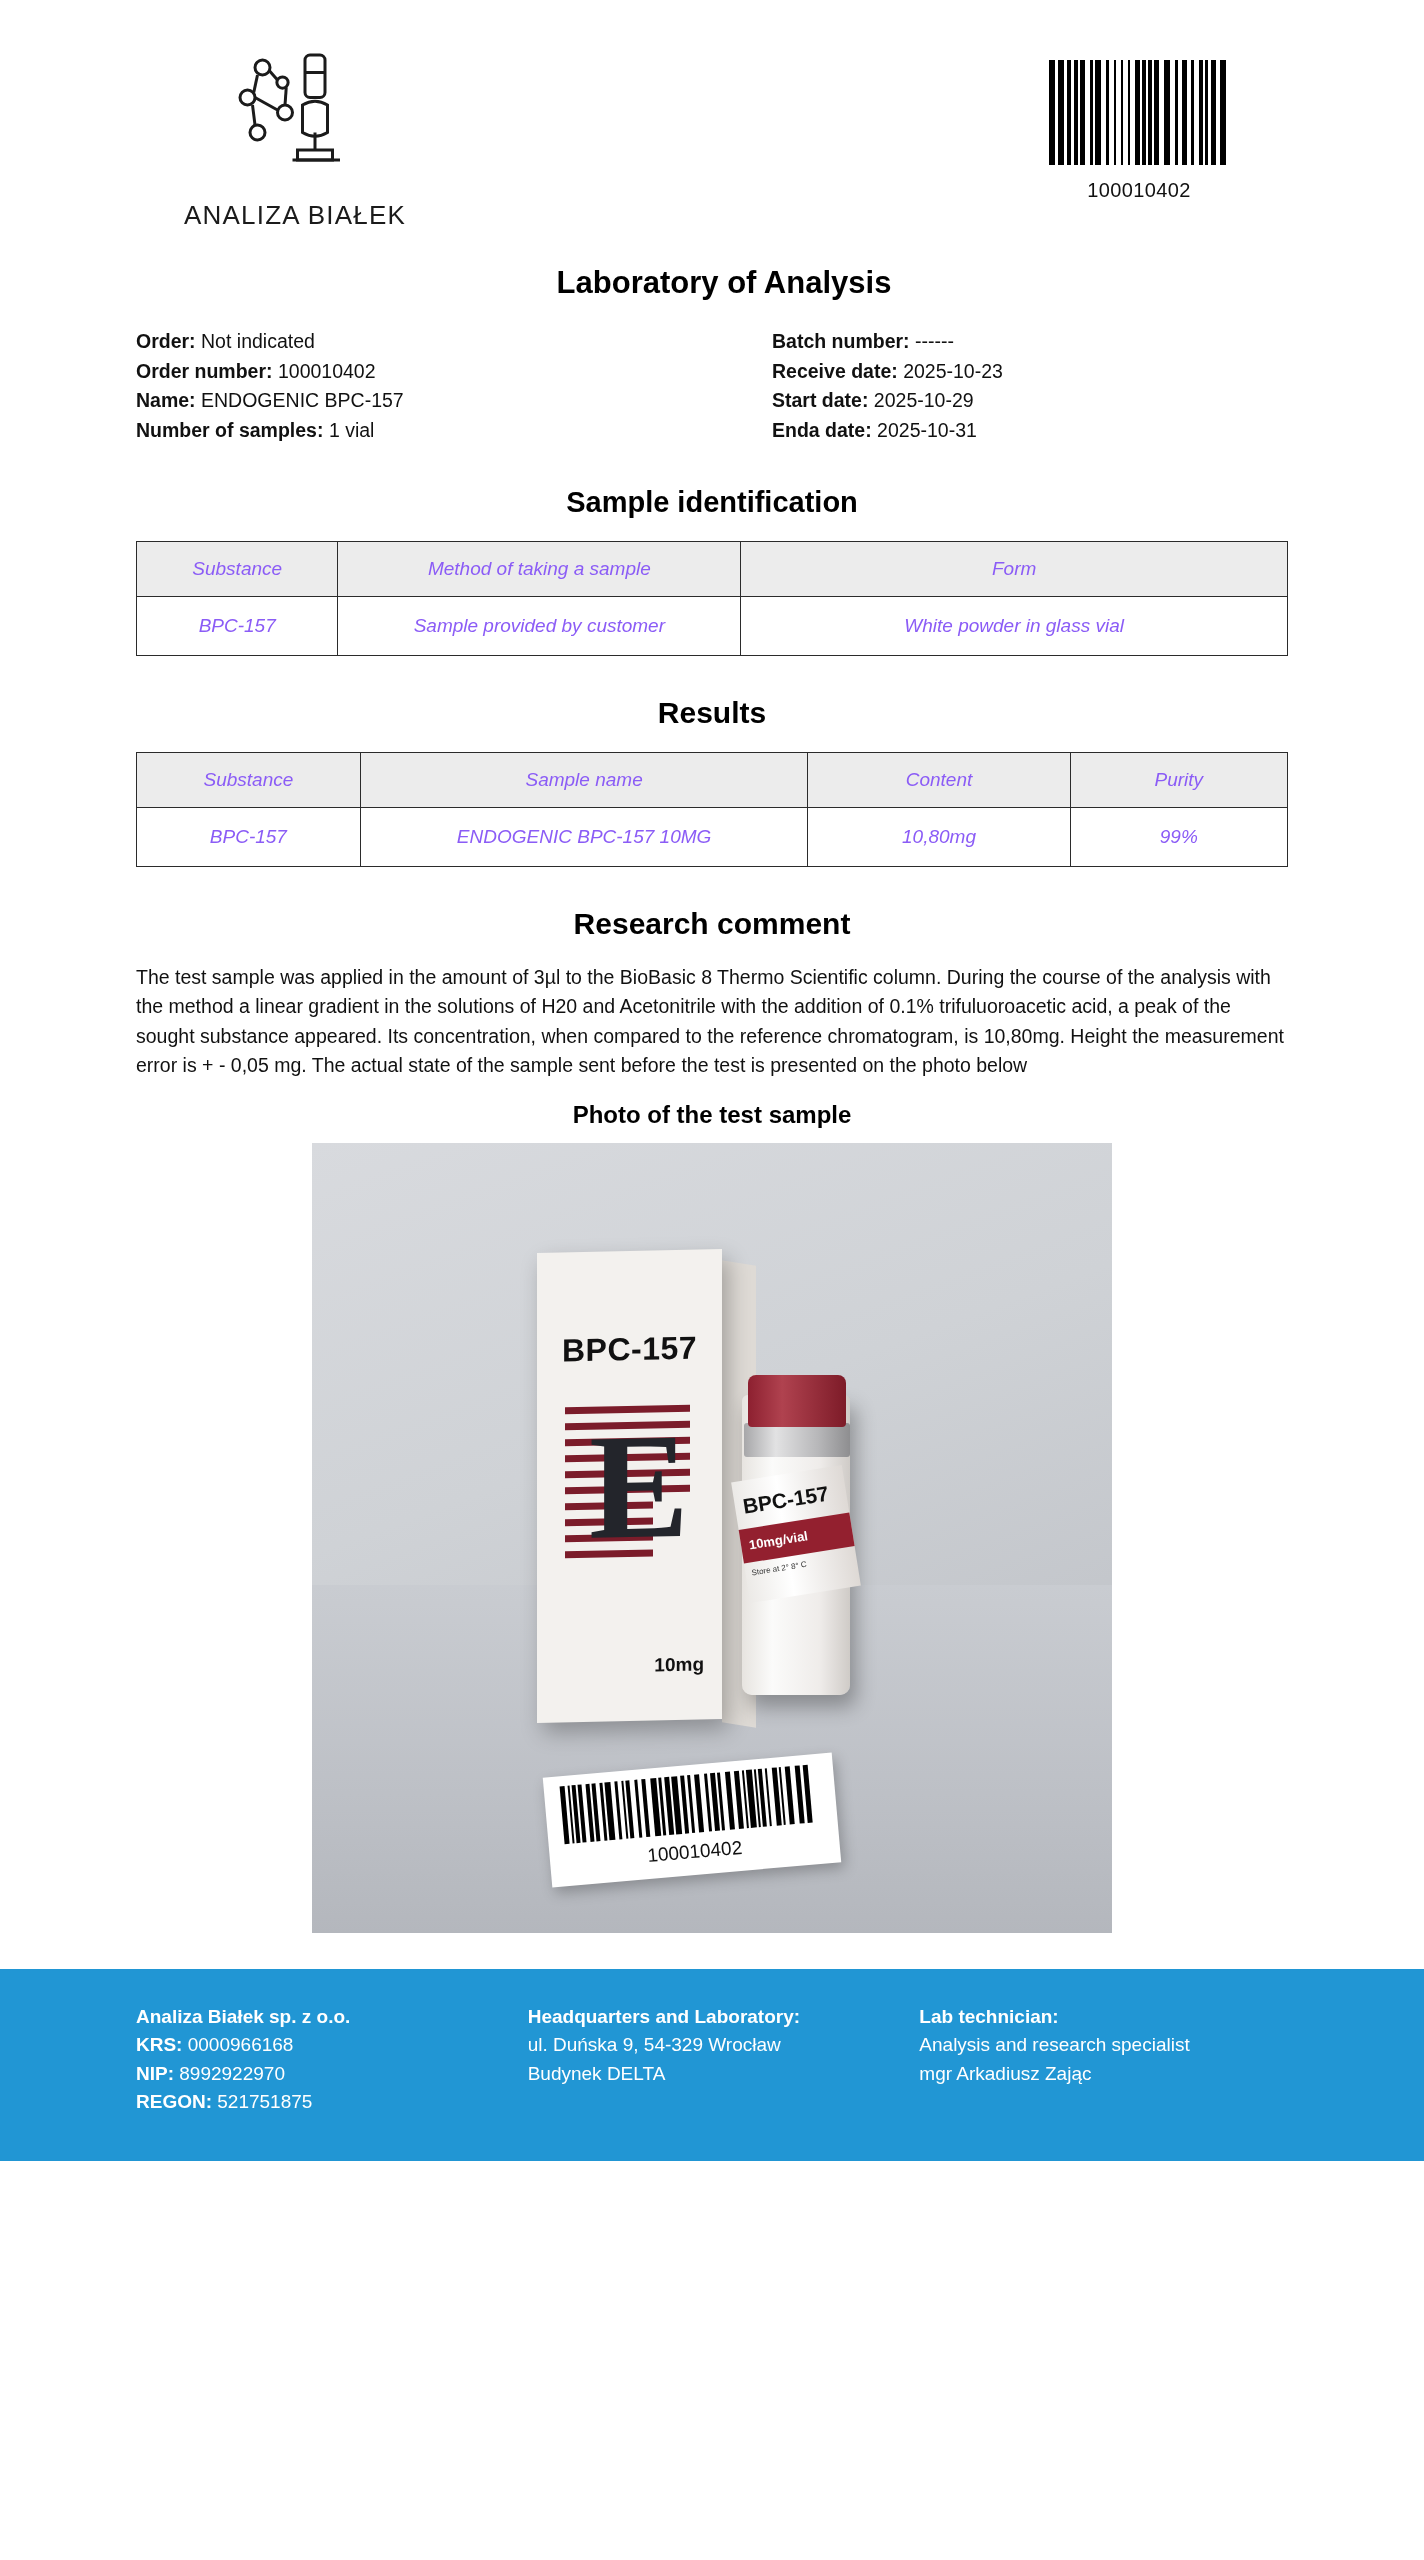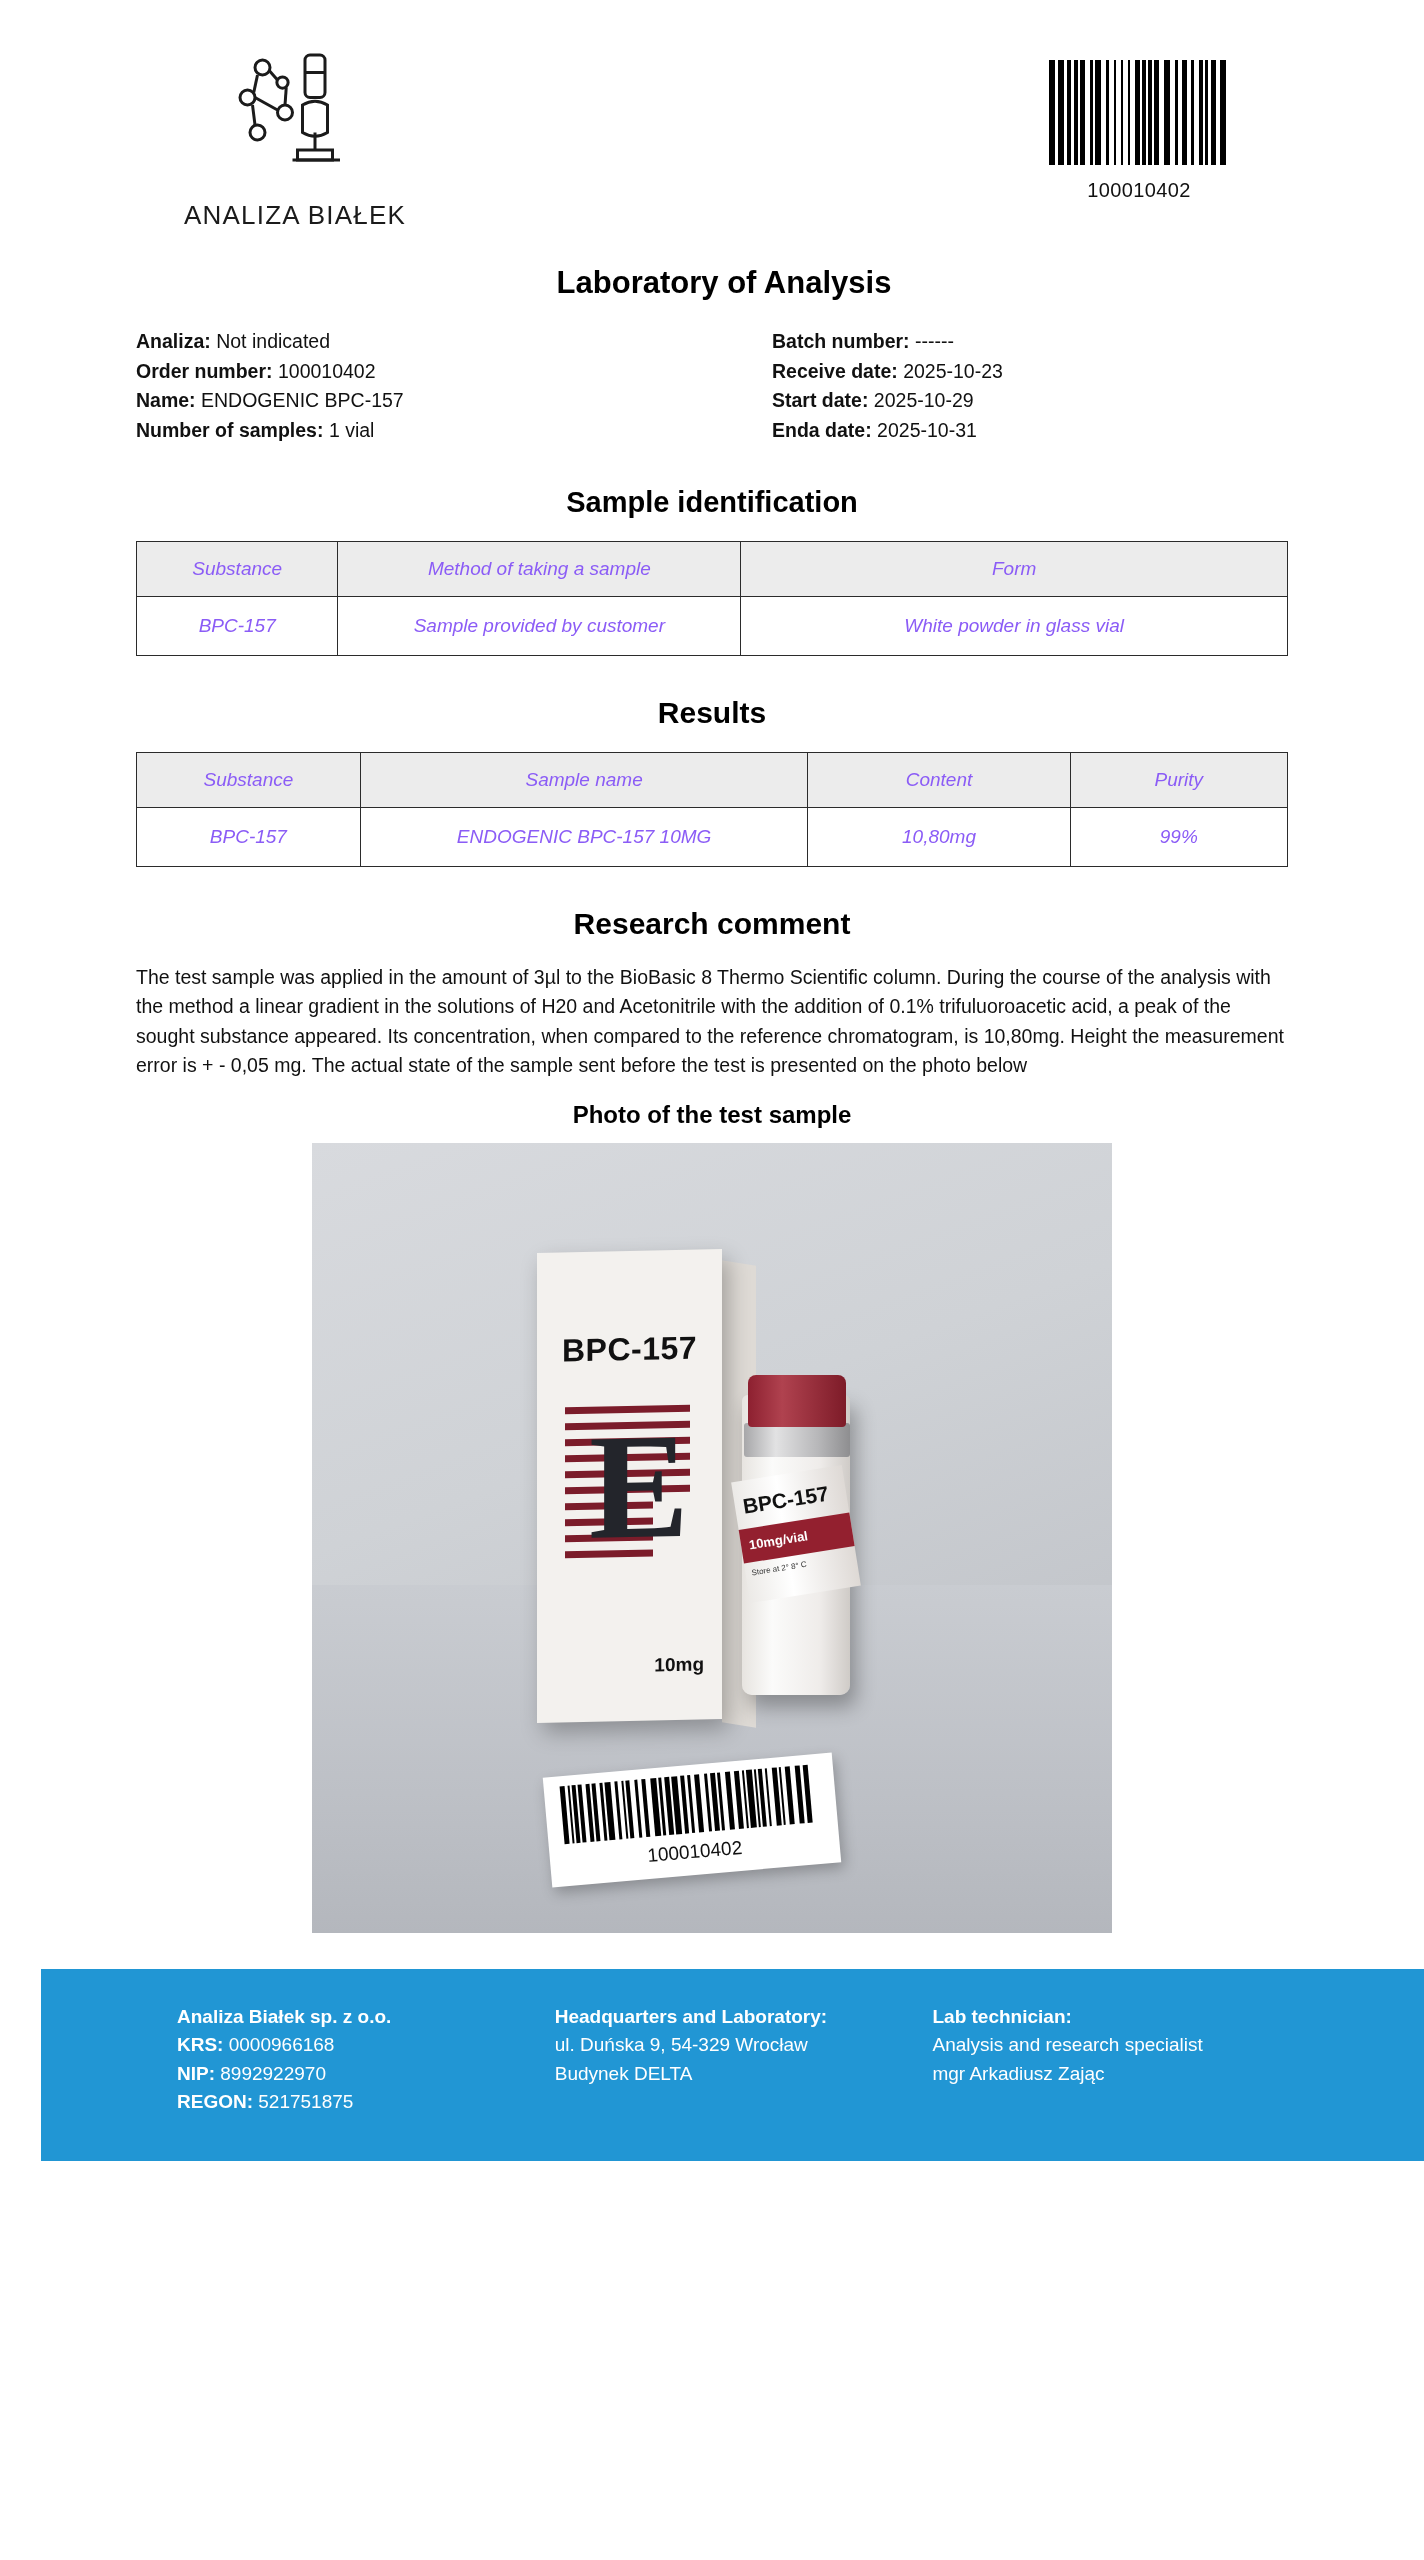--- a/index.html
+++ b/index.html
@@ -247,21 +247,20 @@
   .password-label { font-size: 21px; font-weight: bold; color: #000; }
   .password-value { font-size: 21px; color: #111; margin-top: 12px; }
   
   .footer {
     margin-top: 36px;
     background: #2196d4;
     color: #ffffff;
     display: flex;
     padding: 34px 136px 44px 136px;
     min-height: 170px;
-    margin-left: 41px;
   }
   .footer-col { font-size: 19px; line-height: 1.5; }
   .footer-col.c1 { width: 34%; }
   .footer-col.c2 { width: 34%; }
   .footer-col.c3 { width: 32%; }
   .footer-col b { font-weight: bold; }
   .footer-head { font-weight: bold; }
 </style>
 </head>
 <body>
@@ -343,21 +342,21 @@
           <i style="width:3px;background:transparent"></i>
         </div>
       <div class="barcode-num">100010402</div>
     </div>
   </div>
 
   <h1 class="doc-title">Laboratory of Analysis</h1>
 
   <div class="meta">
     <div class="meta-col left">
-      <div class="meta-row"><b>Analiza:</b> <span>Not indicated</span></div>
+      <div class="meta-row"><b>Order:</b> <span>Not indicated</span></div>
       <div class="meta-row"><b>Order number:</b> <span>100010402</span></div>
       <div class="meta-row"><b>Name:</b> <span>ENDOGENIC BPC-157</span></div>
       <div class="meta-row"><b>Number of samples:</b> <span>1 vial</span></div>
     </div>
     <div class="meta-col right">
       <div class="meta-row"><b>Batch number:</b> <span>------</span></div>
       <div class="meta-row"><b>Receive date:</b> <span>2025-10-23</span></div>
       <div class="meta-row"><b>Start date:</b> <span>2025-10-29</span></div>
       <div class="meta-row"><b>Enda date:</b> <span>2025-10-31</span></div>
     </div>

